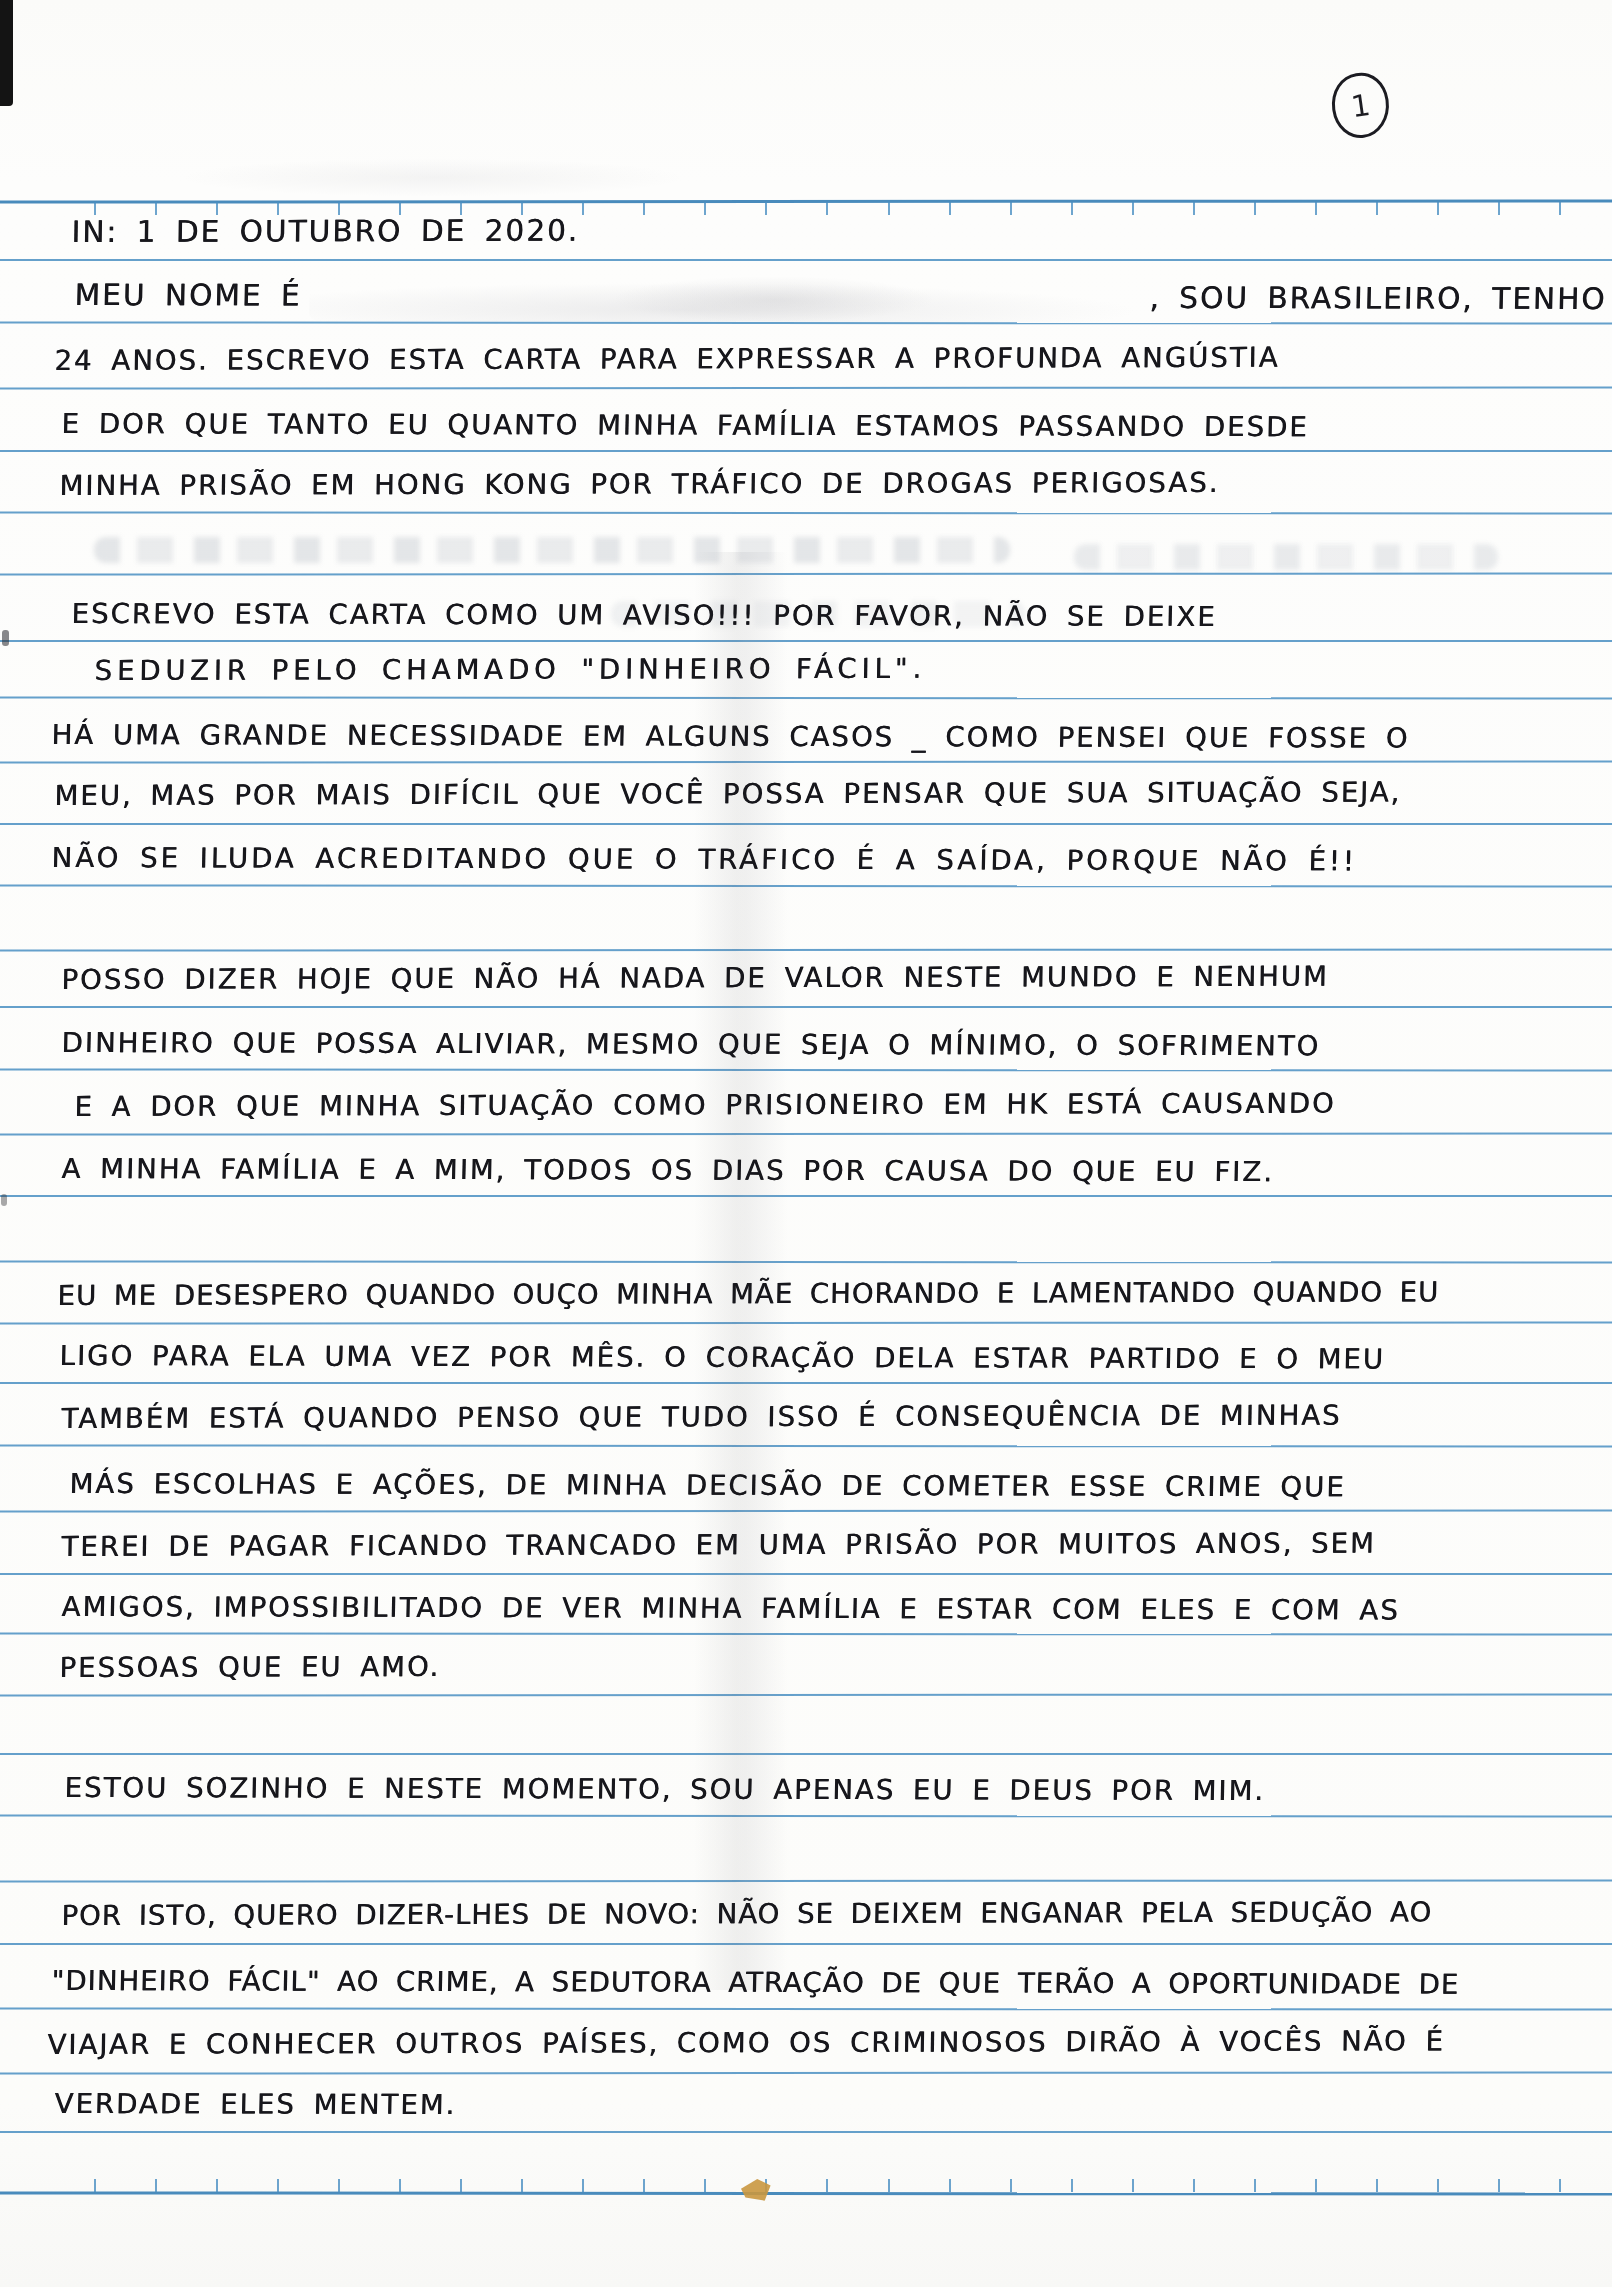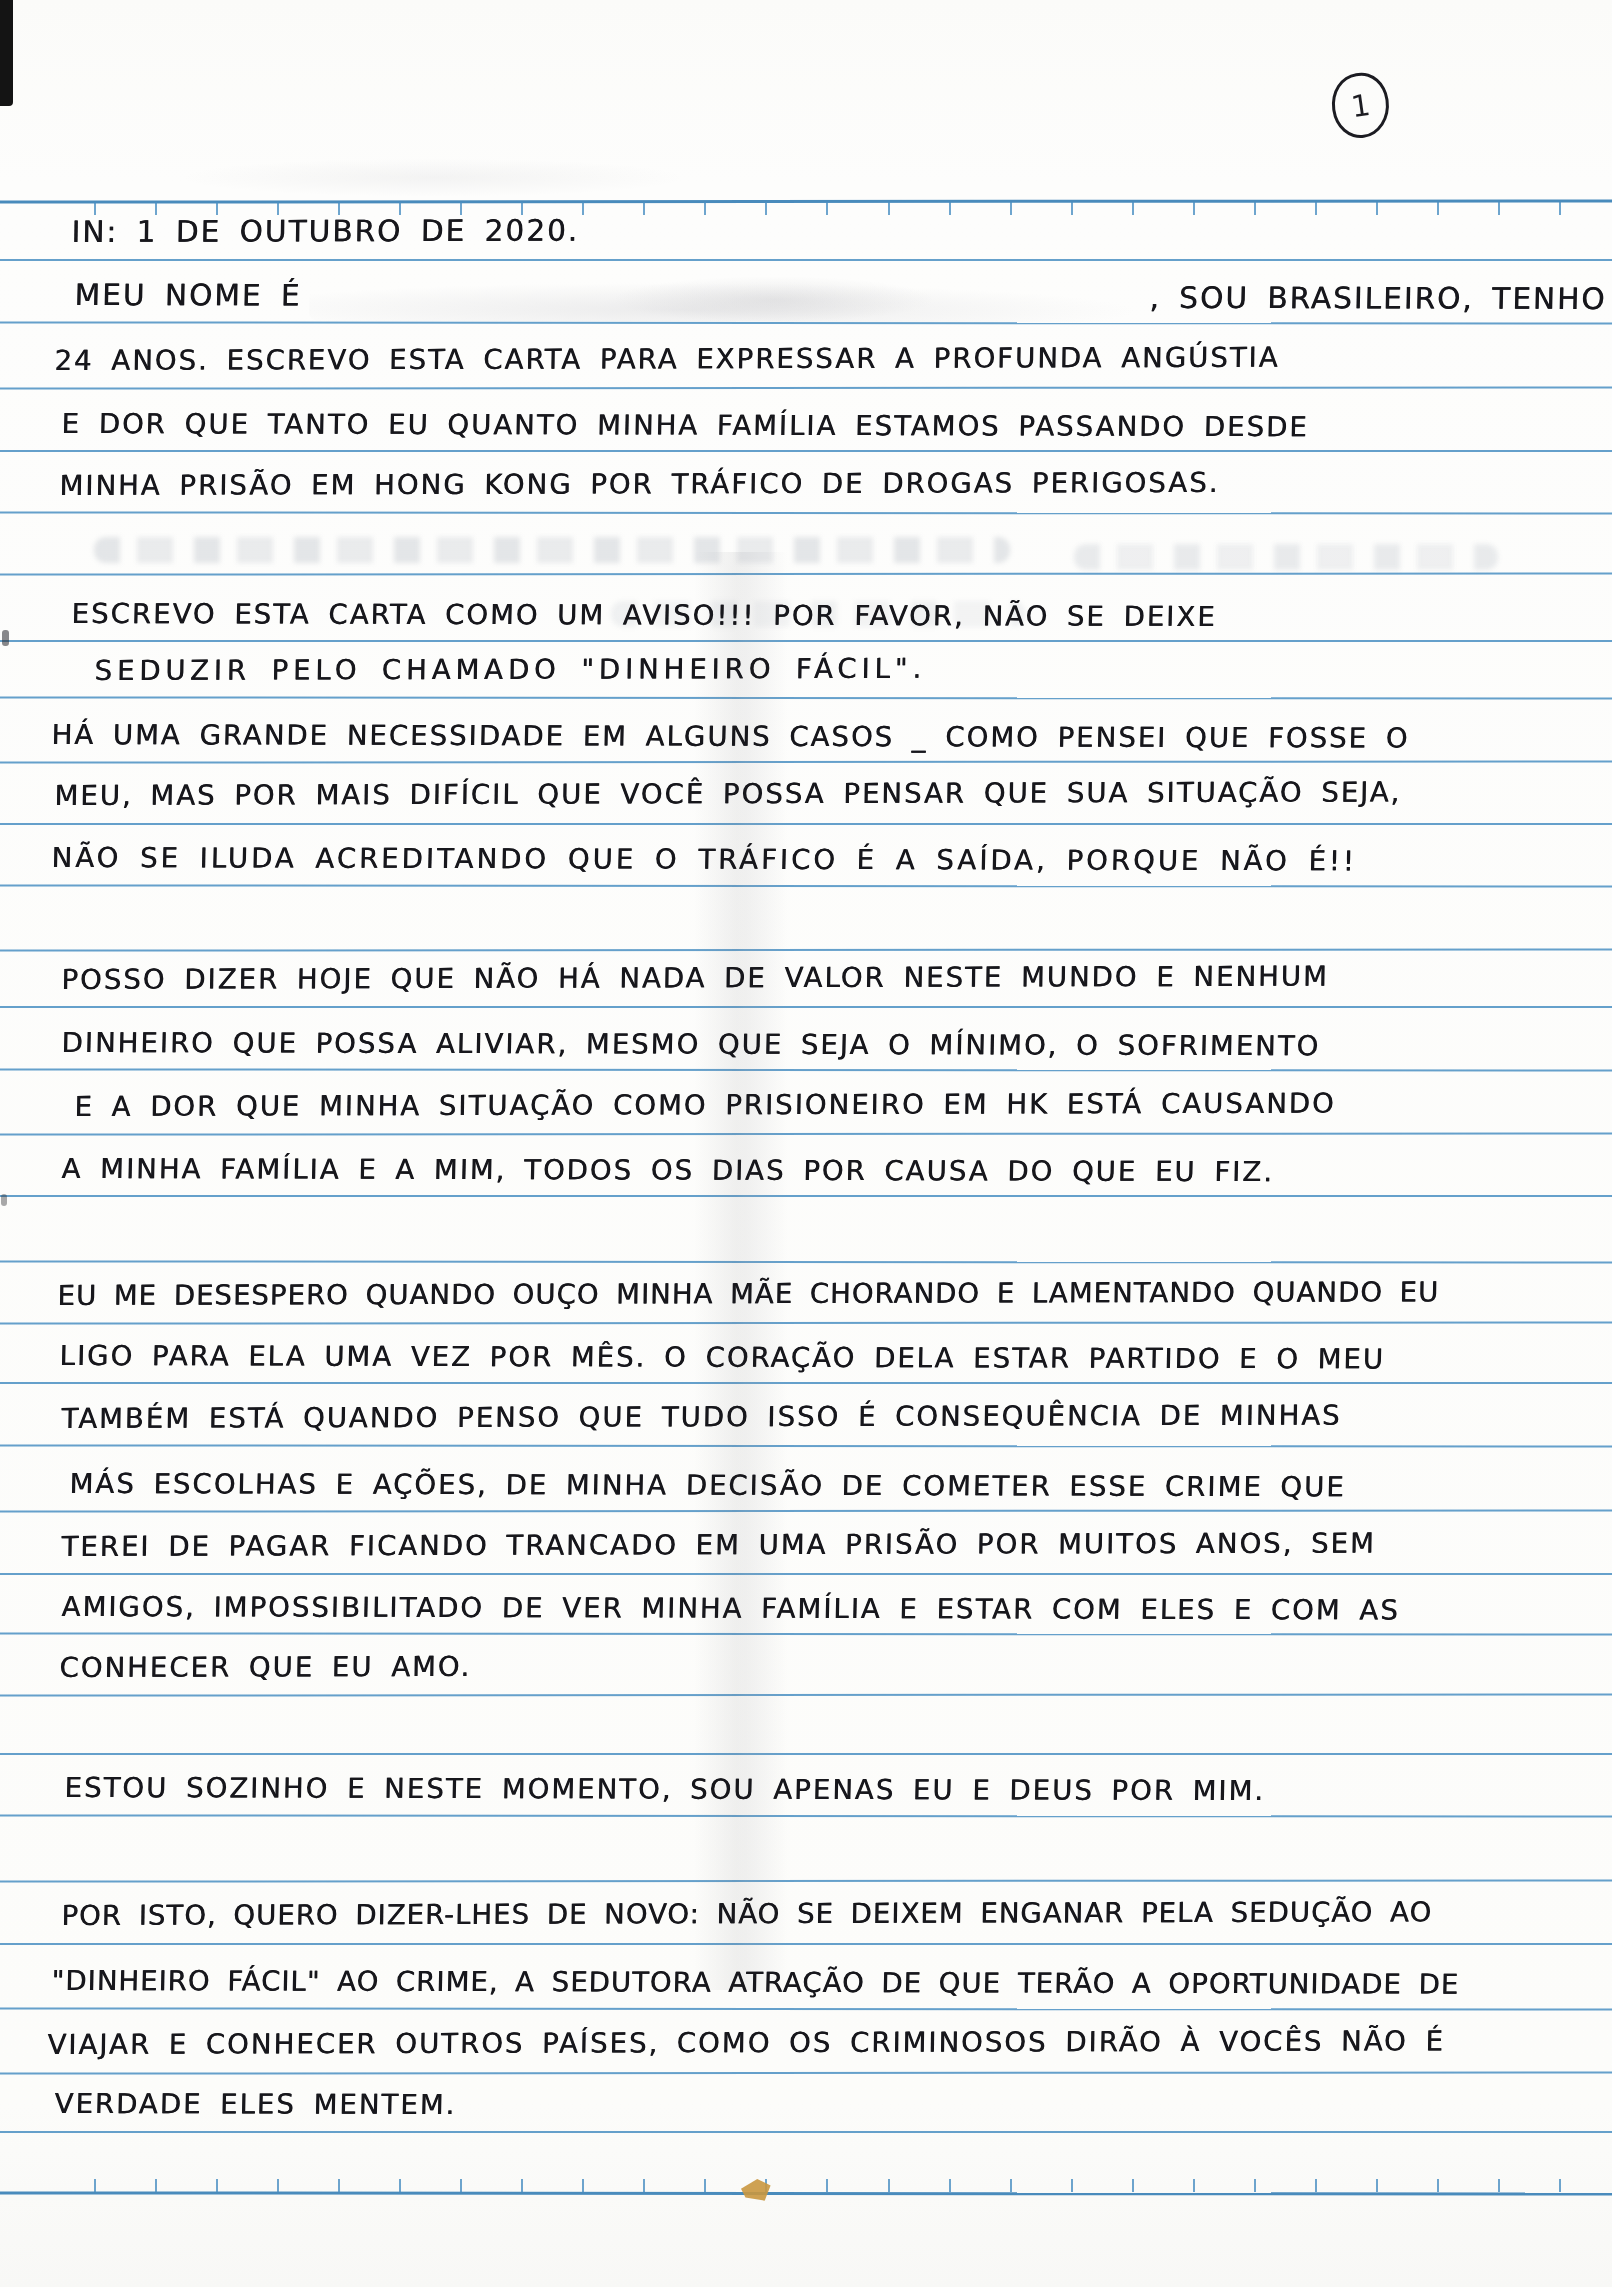--- a/index.html
+++ b/index.html
@@ -209,21 +209,21 @@
   <div class="hw" style="left:61px;top:955px;">POSSO DIZER HOJE QUE NÃO HÁ NADA DE VALOR NESTE MUNDO E NENHUM</div>
   <div class="hw" style="left:61px;top:1018px;">DINHEIRO QUE POSSA ALIVIAR, MESMO QUE SEJA O MÍNIMO, O SOFRIMENTO</div>
   <div class="hw" style="left:74px;top:1082px;">E A DOR QUE MINHA SITUAÇÃO COMO PRISIONEIRO EM HK ESTÁ CAUSANDO</div>
   <div class="hw" style="left:61px;top:1144px;">A MINHA FAMÍLIA E A MIM, TODOS OS DIAS POR CAUSA DO QUE EU FIZ.</div>
   <div class="hw" style="left:57px;top:1271px;letter-spacing:1px;">EU ME DESESPERO QUANDO OUÇO MINHA MÃE CHORANDO E LAMENTANDO QUANDO EU</div>
   <div class="hw" style="left:59px;top:1331px;">LIGO PARA ELA UMA VEZ POR MÊS. O CORAÇÃO DELA ESTAR PARTIDO E O MEU</div>
   <div class="hw" style="left:61px;top:1394px;">TAMBÉM ESTÁ QUANDO PENSO QUE TUDO ISSO É CONSEQUÊNCIA DE MINHAS</div>
   <div class="hw" style="left:69px;top:1459px;">MÁS ESCOLHAS E AÇÕES, DE MINHA DECISÃO DE COMETER ESSE CRIME QUE</div>
   <div class="hw" style="left:61px;top:1522px;">TEREI DE PAGAR FICANDO TRANCADO EM UMA PRISÃO POR MUITOS ANOS, SEM</div>
   <div class="hw" style="left:61px;top:1582px;">AMIGOS, IMPOSSIBILITADO DE VER MINHA FAMÍLIA E ESTAR COM ELES E COM AS</div>
-  <div class="hw" style="left:59px;top:1643px;">CONHECER QUE EU AMO.</div>
+  <div class="hw" style="left:59px;top:1643px;">PESSOAS QUE EU AMO.</div>
   <div class="hw" style="left:64px;top:1763px;">ESTOU SOZINHO E NESTE MOMENTO, SOU APENAS EU E DEUS POR MIM.</div>
   <div class="hw" style="left:61px;top:1891px;letter-spacing:1px;">POR ISTO, QUERO DIZER-LHES DE NOVO: NÃO SE DEIXEM ENGANAR PELA SEDUÇÃO AO</div>
   <div class="hw" style="left:51px;top:1956px;letter-spacing:1px;">"DINHEIRO FÁCIL" AO CRIME, A SEDUTORA ATRAÇÃO DE QUE TERÃO A OPORTUNIDADE DE</div>
   <div class="hw" style="left:47px;top:2020px;">VIAJAR E CONHECER OUTROS PAÍSES, COMO OS CRIMINOSOS DIRÃO À VOCÊS NÃO É</div>
   <div class="hw" style="left:54px;top:2079px;">VERDADE ELES MENTEM.</div>
 
   <div id="edge-streak"></div>
   <div id="edge-dot1"></div>
   <div id="edge-dot2"></div>
   <div id="tape-mark"></div>

